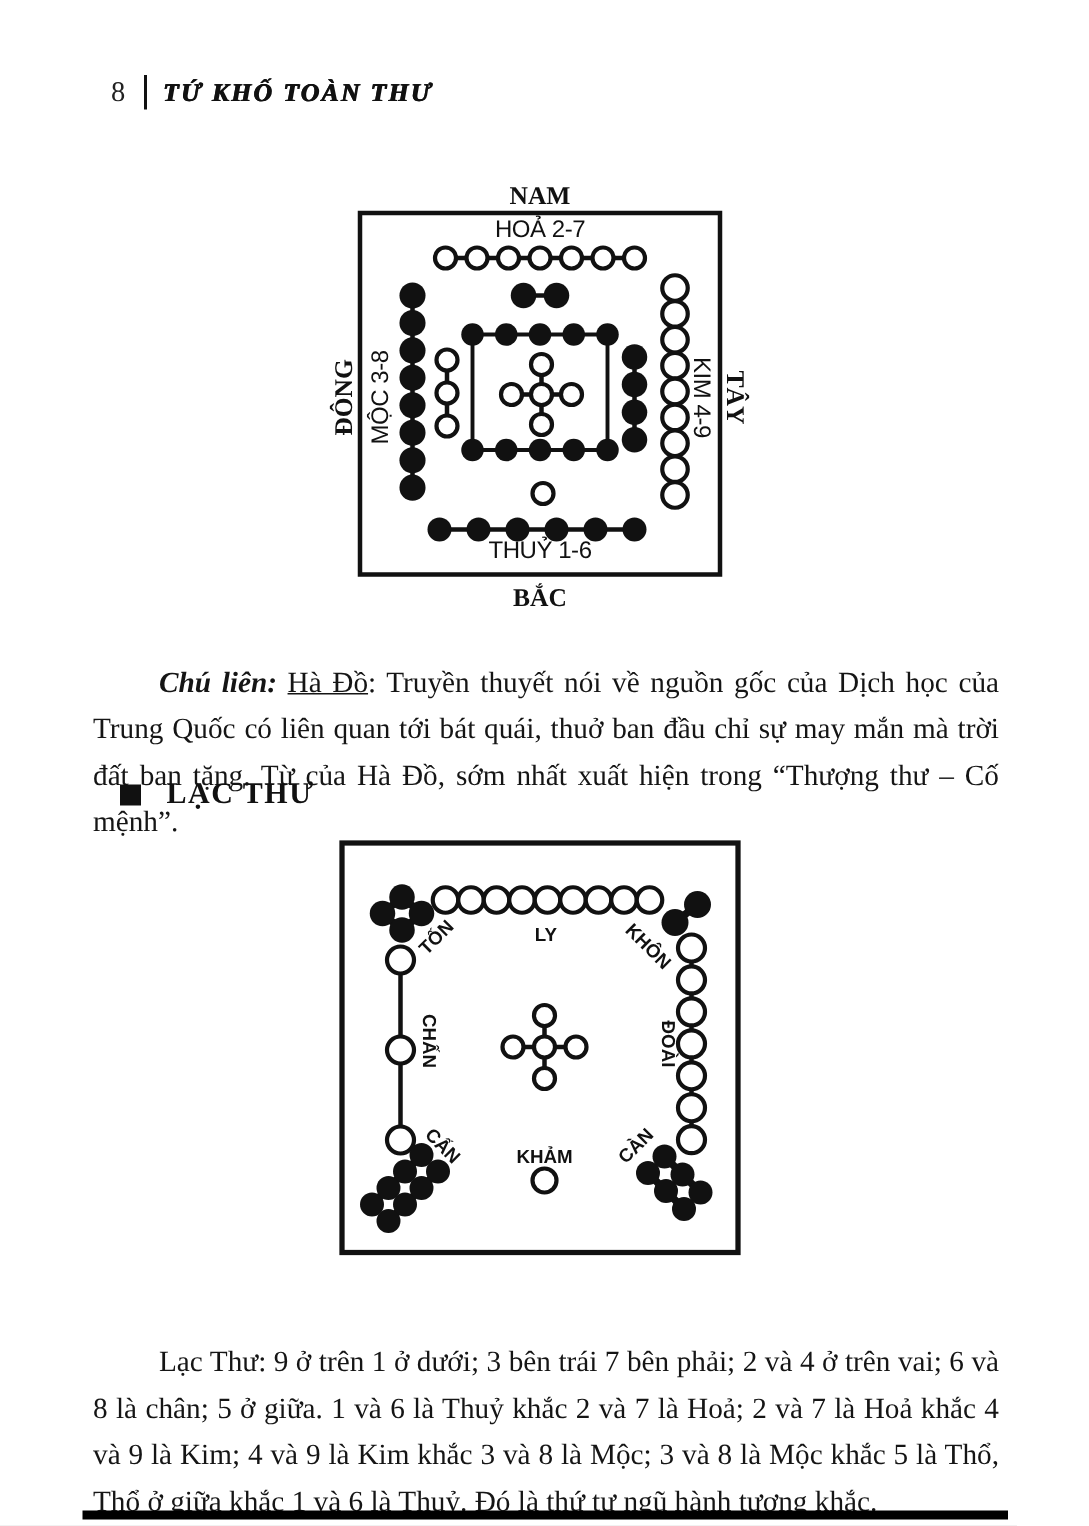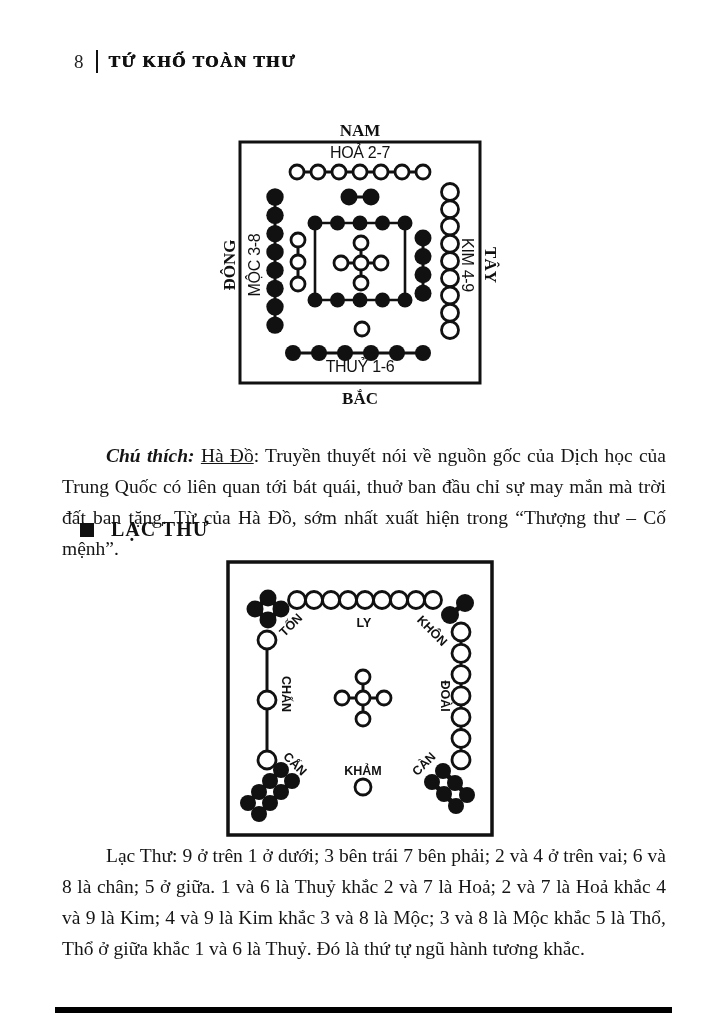--- a/index.html
+++ b/index.html
@@ -3,26 +3,26 @@
 <meta charset="utf-8">
 <style>
   html,body{margin:0;padding:0;background:#e8e8e8;}
   .page{position:relative;width:726px;height:1017px;background:#ffffff;overflow:hidden;
         font-family:"Liberation Serif",serif;color:#111;}
   
   .header{position:absolute;left:74px;top:50px;display:flex;align-items:center;}
   .pagenum{font-size:19px;color:#222;}
   .hsep{width:2px;height:23px;background:#111;margin:0 11px 0 12px;}
   .booktitle{font-weight:bold;font-size:17px;letter-spacing:1.6px;
-             text-shadow:0.7px 0 0 #111, 0 0.4px 0 #111;}
+             text-shadow:0.7px 0 0 #111, 0 0.4px 0 #111;font-style:italic;}
   
   .para{position:absolute;left:62px;width:604px;text-align:justify;
         font-size:19.5px;line-height:31px;text-indent:44px;color:#151515;}
   .caption{top:420px;}
-  .closing{top:820px;}
+  .closing{top:873px;}
   .lead{font-weight:bold;font-style:italic;}
   .term{text-decoration:underline;}
   
   .sechead{position:absolute;left:80px;top:518px;display:flex;align-items:center;}
   .sq{width:14px;height:14px;background:#111;margin-right:17px;}
   .sectitle{font-weight:bold;font-size:20px;letter-spacing:1px;}
   
   svg.diagram{position:absolute;}
   .dbox{fill:none;stroke:#111;}
   text{fill:#111;}
@@ -139,21 +139,21 @@
     <text class="elem" x="142" y="44" text-anchor="middle">HOẢ 2-7</text>
     <text class="elem" x="142" y="258" text-anchor="middle">THUỶ 1-6</text>
     <text class="compass" x="142" y="290" text-anchor="middle">BẮC</text>
     <text class="compass" x="11" y="151" text-anchor="middle" dominant-baseline="central" transform="rotate(-90 11 151)">ĐÔNG</text>
     <text class="elem" x="36" y="151" text-anchor="middle" dominant-baseline="central" transform="rotate(-90 36 151)">MỘC 3-8</text>
     <text class="compass" x="272" y="151" text-anchor="middle" dominant-baseline="central" transform="rotate(90 272 151)">TÂY</text>
     <text class="elem" x="249" y="151" text-anchor="middle" dominant-baseline="central" transform="rotate(90 249 151)">KIM 4-9</text>
   </svg>
 
   <p class="para caption">
-    <span class="lead">Chú thích:</span>
+    <span class="lead">Chú liên:</span>
     <span> </span>
     <span class="term">Hà Đồ</span><span>:</span><span> Truyền thuyết nói về nguồn gốc của Dịch học của Trung Quốc có liên quan tới bát quái, thuở ban đầu chỉ sự may mắn mà trời đất ban tặng. Từ của Hà Đồ, sớm nhất xuất hiện trong “Thượng thư – Cố mệnh”.</span>
   </p>
 
   <div class="sechead">
     <span class="sq"></span>
     <span class="sectitle">LẠC THƯ</span>
   </div>
 
   <svg class="diagram" style="left:218px;top:556px" width="286" height="292" viewBox="0 0 286 292">

